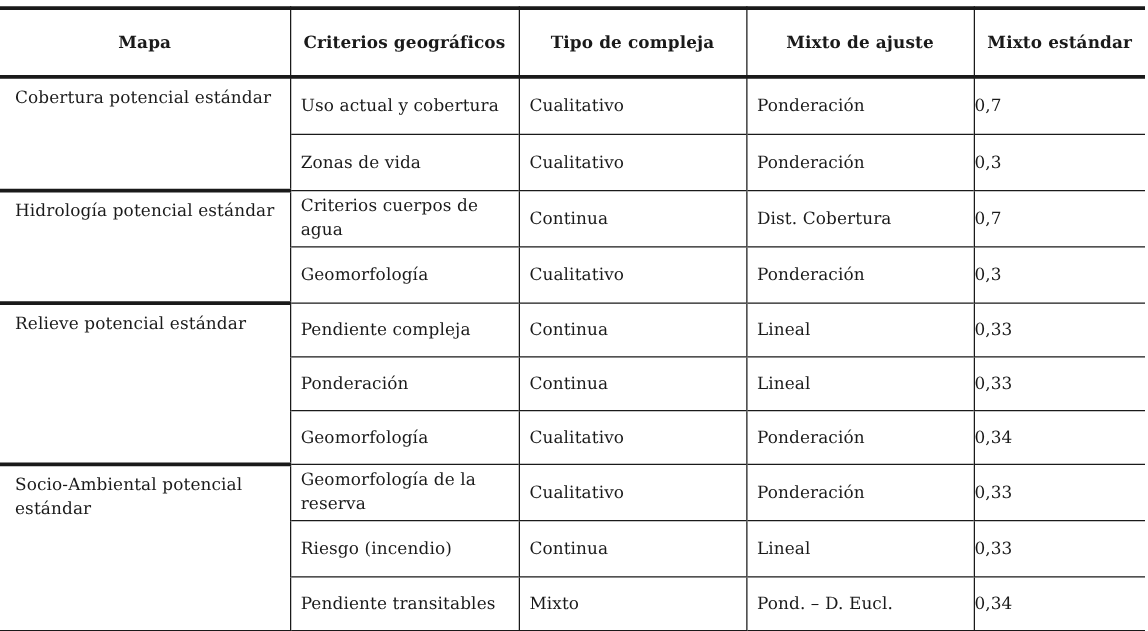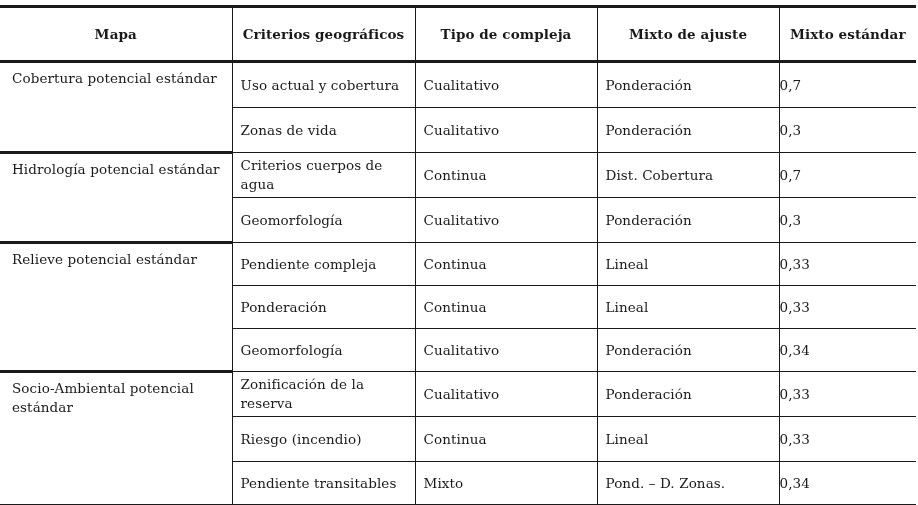--- a/index.html
+++ b/index.html
@@ -135,32 +135,32 @@
       </tr>
       <tr class="r-std">
         <td class="crit">Geomorfología</td>
         <td class="var">Cualitativo</td>
         <td class="adj">Ponderación</td>
         <td class="peso">0,34</td>
       </tr>
 
       <tr class="group-start r-tall">
         <td class="map" rowspan="3">Socio-Ambiental potencial estándar</td>
-        <td class="crit">Zonificación de la reserva</td>
+        <td class="crit">Geomorfología de la reserva</td>
         <td class="var">Cualitativo</td>
         <td class="adj">Ponderación</td>
         <td class="peso">0,33</td>
       </tr>
       <tr class="r-tall">
         <td class="crit">Riesgo (incendio)</td>
         <td class="var">Continua</td>
         <td class="adj">Lineal</td>
         <td class="peso">0,33</td>
       </tr>
       <tr class="r-std">
         <td class="crit">Pendiente transitables</td>
         <td class="var">Mixto</td>
-        <td class="adj">Pond. – D. Zonas.</td>
+        <td class="adj">Pond. – D. Eucl.</td>
         <td class="peso">0,34</td>
       </tr>
     </tbody>
   </table>
 </div>
 
 </body></html>

